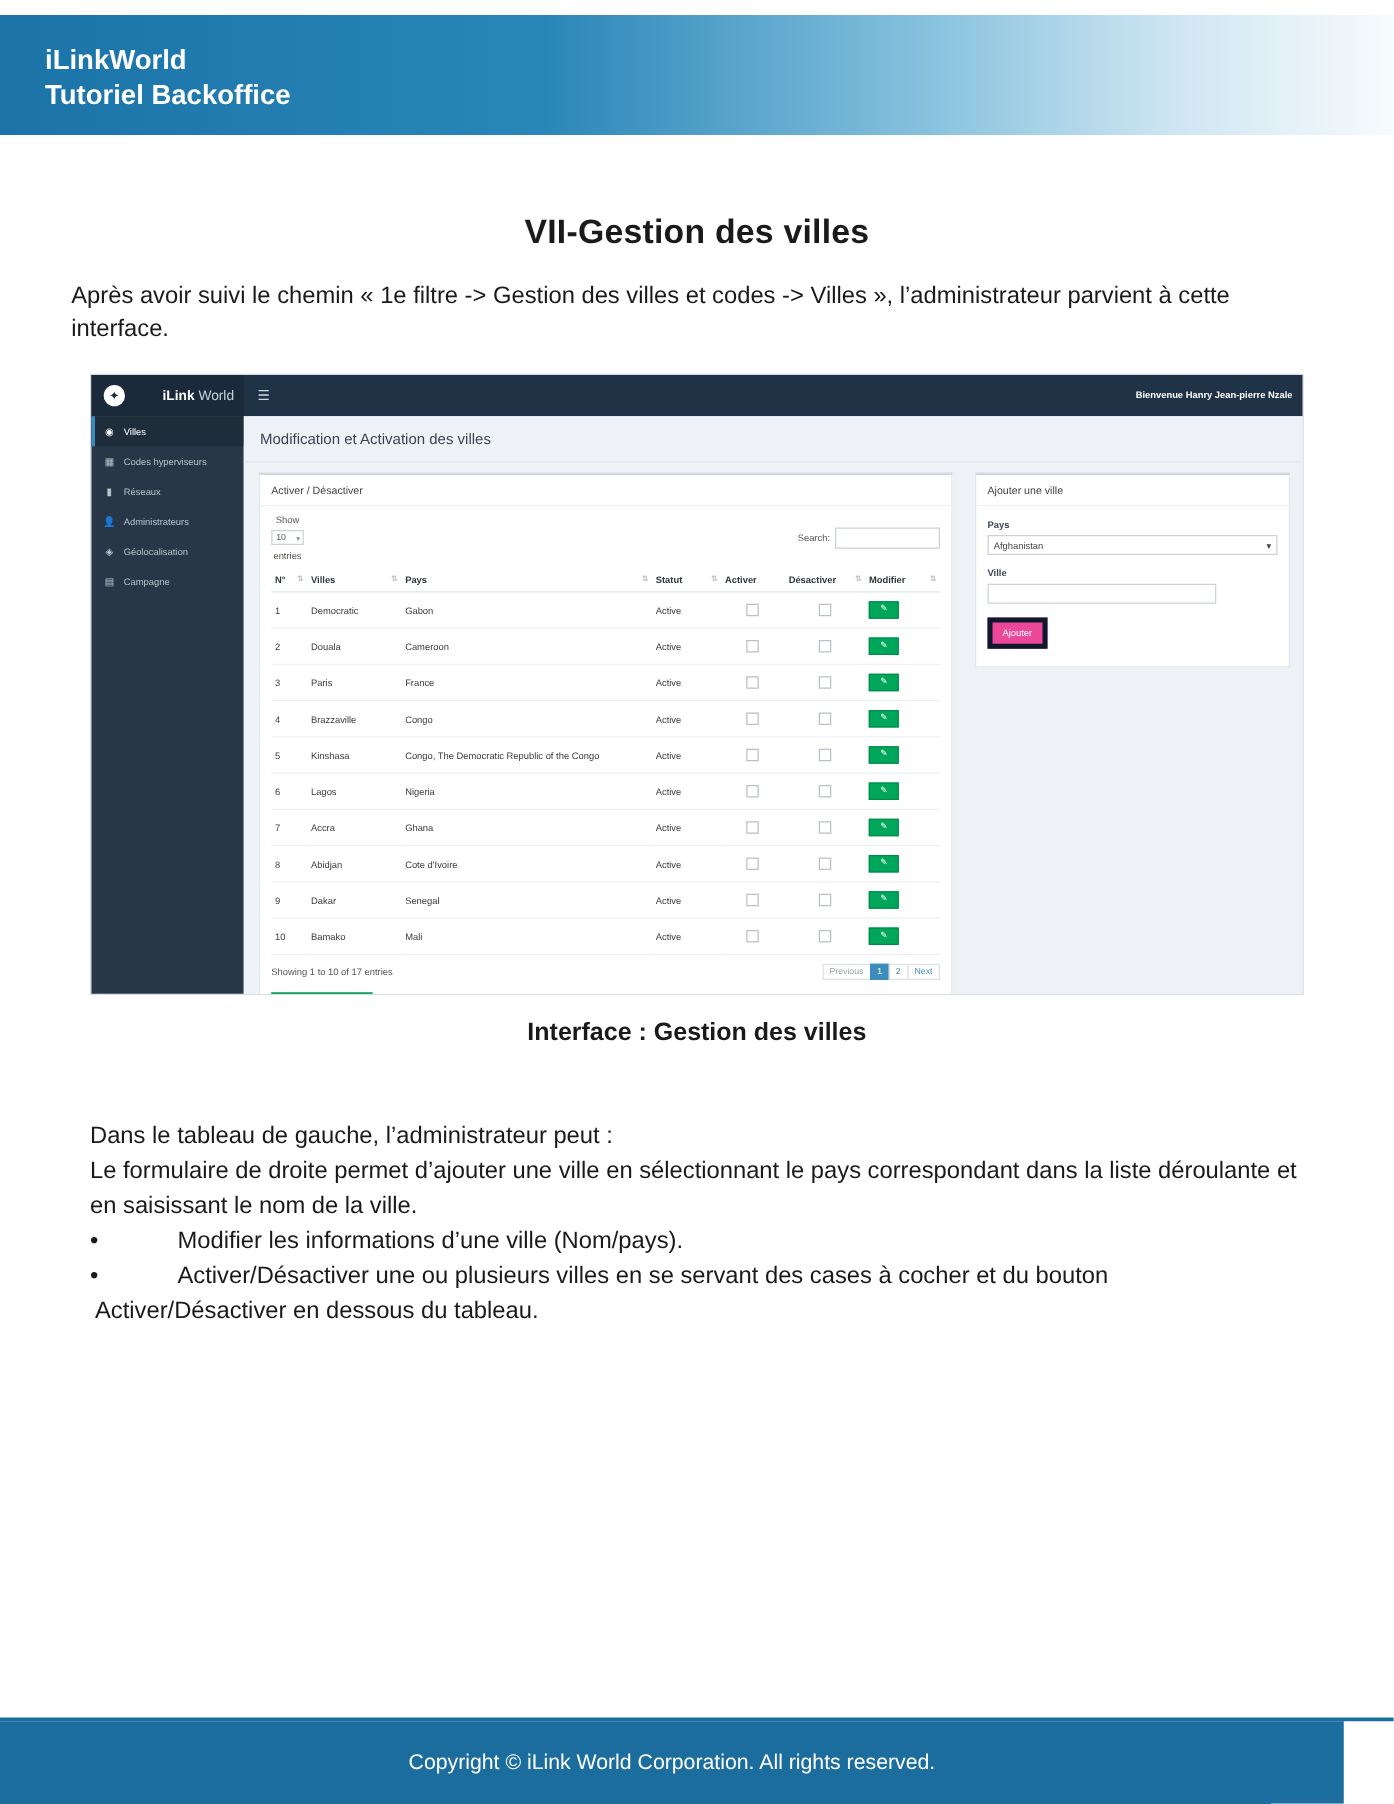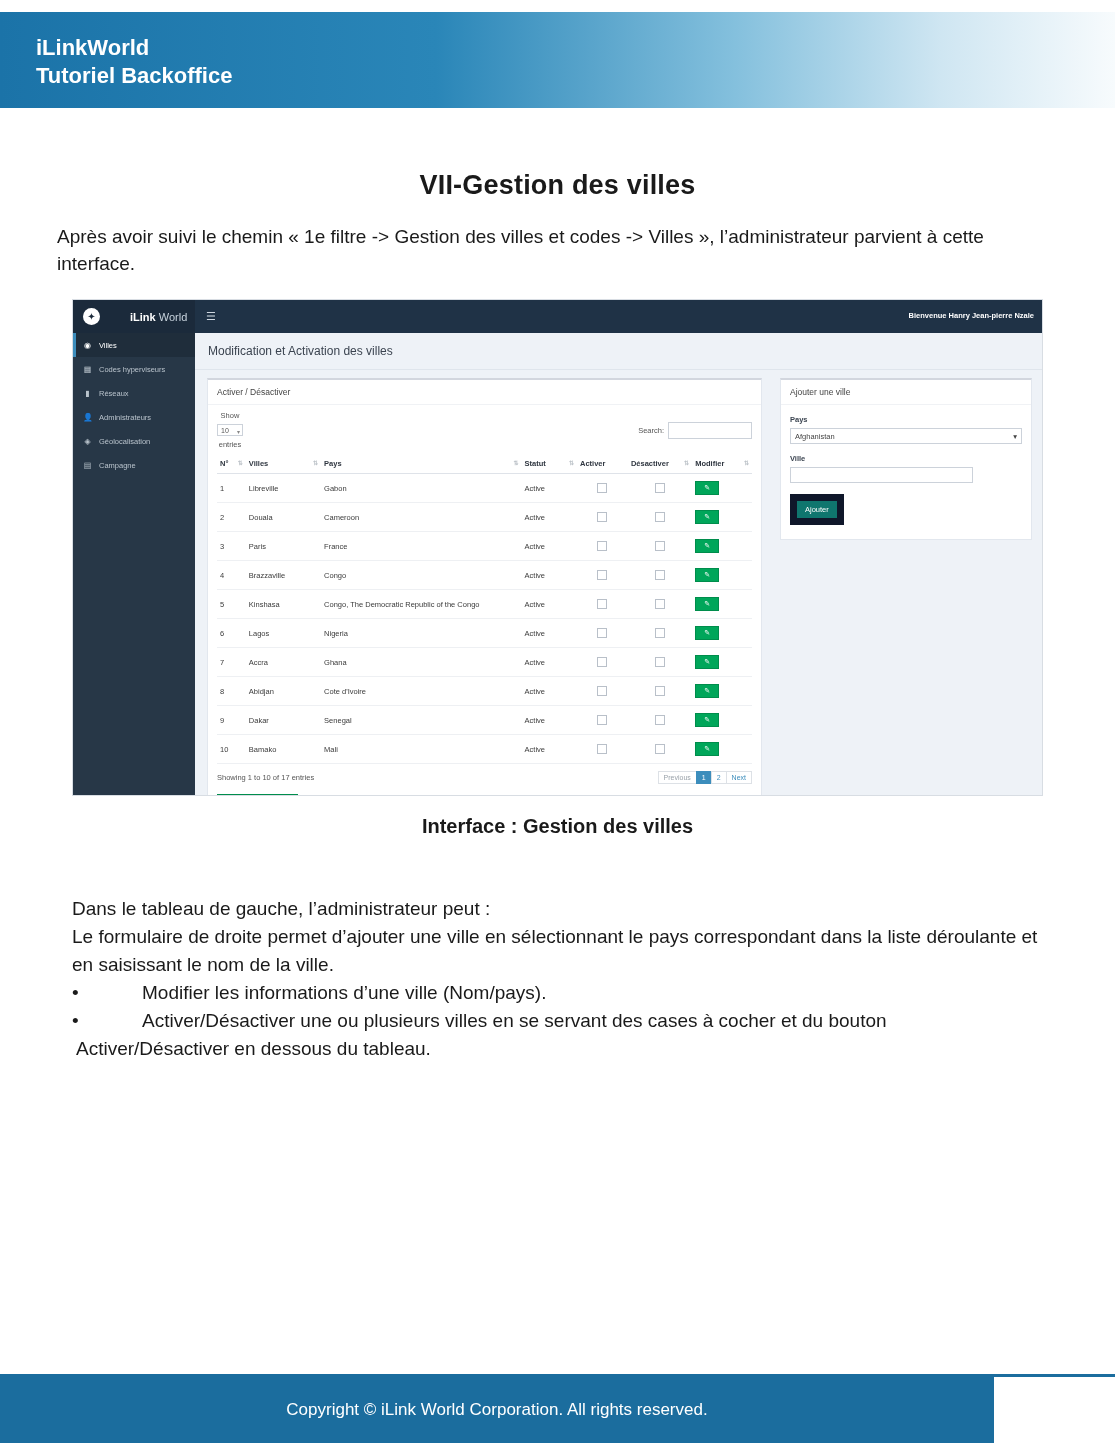--- a/index.html
+++ b/index.html
@@ -35,21 +35,21 @@
   }
   .page-header .brand .line2 {
     display: block;
   }
 
   
   .page-footer {
     position: absolute;
     left: 0;
     bottom: 0;
-    width: 994px;
+    width: 1075px;
     height: 66px;
     background: #1b6d9e;
     color: #ffffff;
     font-size: 17px;
     display: flex;
     align-items: center;
     justify-content: center;
   }
   .footer-rule {
     position: absolute;
@@ -358,22 +358,22 @@
   .form-input {
     margin: 0 9px;
     height: 16px;
     border: 1px solid #ccd2da;
     background: #fff;
     box-sizing: border-box;
   }
   .btn-add {
     display: inline-block;
     margin: 11px 0 0 9px;
-    background: #0f766e;
-    border: 7px solid #0f172a;
+    background: #ec4899;
+    border: 4px solid #0f172a;
     color: #fff;
     font-size: 7.5px;
     padding: 4px 8px;
   }
 
   .figure-caption {
     margin: 19px 0 0 0;
     text-align: center;
     font-size: 20px;
     font-weight: bold;
@@ -482,21 +482,21 @@
                 <th class="col-pays"><span>Pays</span><span class="sort-ic">⇅</span></th>
                 <th class="col-statut"><span>Statut</span><span class="sort-ic">⇅</span></th>
                 <th class="col-act"><span>Activer</span></th>
                 <th class="col-des"><span>Désactiver</span><span class="sort-ic">⇅</span></th>
                 <th class="col-mod"><span>Modifier</span><span class="sort-ic">⇅</span></th>
               </tr>
             </thead>
             <tbody>
               <tr>
                 <td>1</td>
-                <td>Libreville</td>
+                <td>Democratic</td>
                 <td>Gabon</td>
                 <td>Active</td>
                 <td class="cell-center"><span class="chk"></span></td>
                 <td class="cell-center"><span class="chk"></span></td>
                 <td><span class="btn-edit">✎</span></td>
               </tr>
               <tr>
                 <td>2</td>
                 <td>Douala</td>
                 <td>Cameroon</td>

